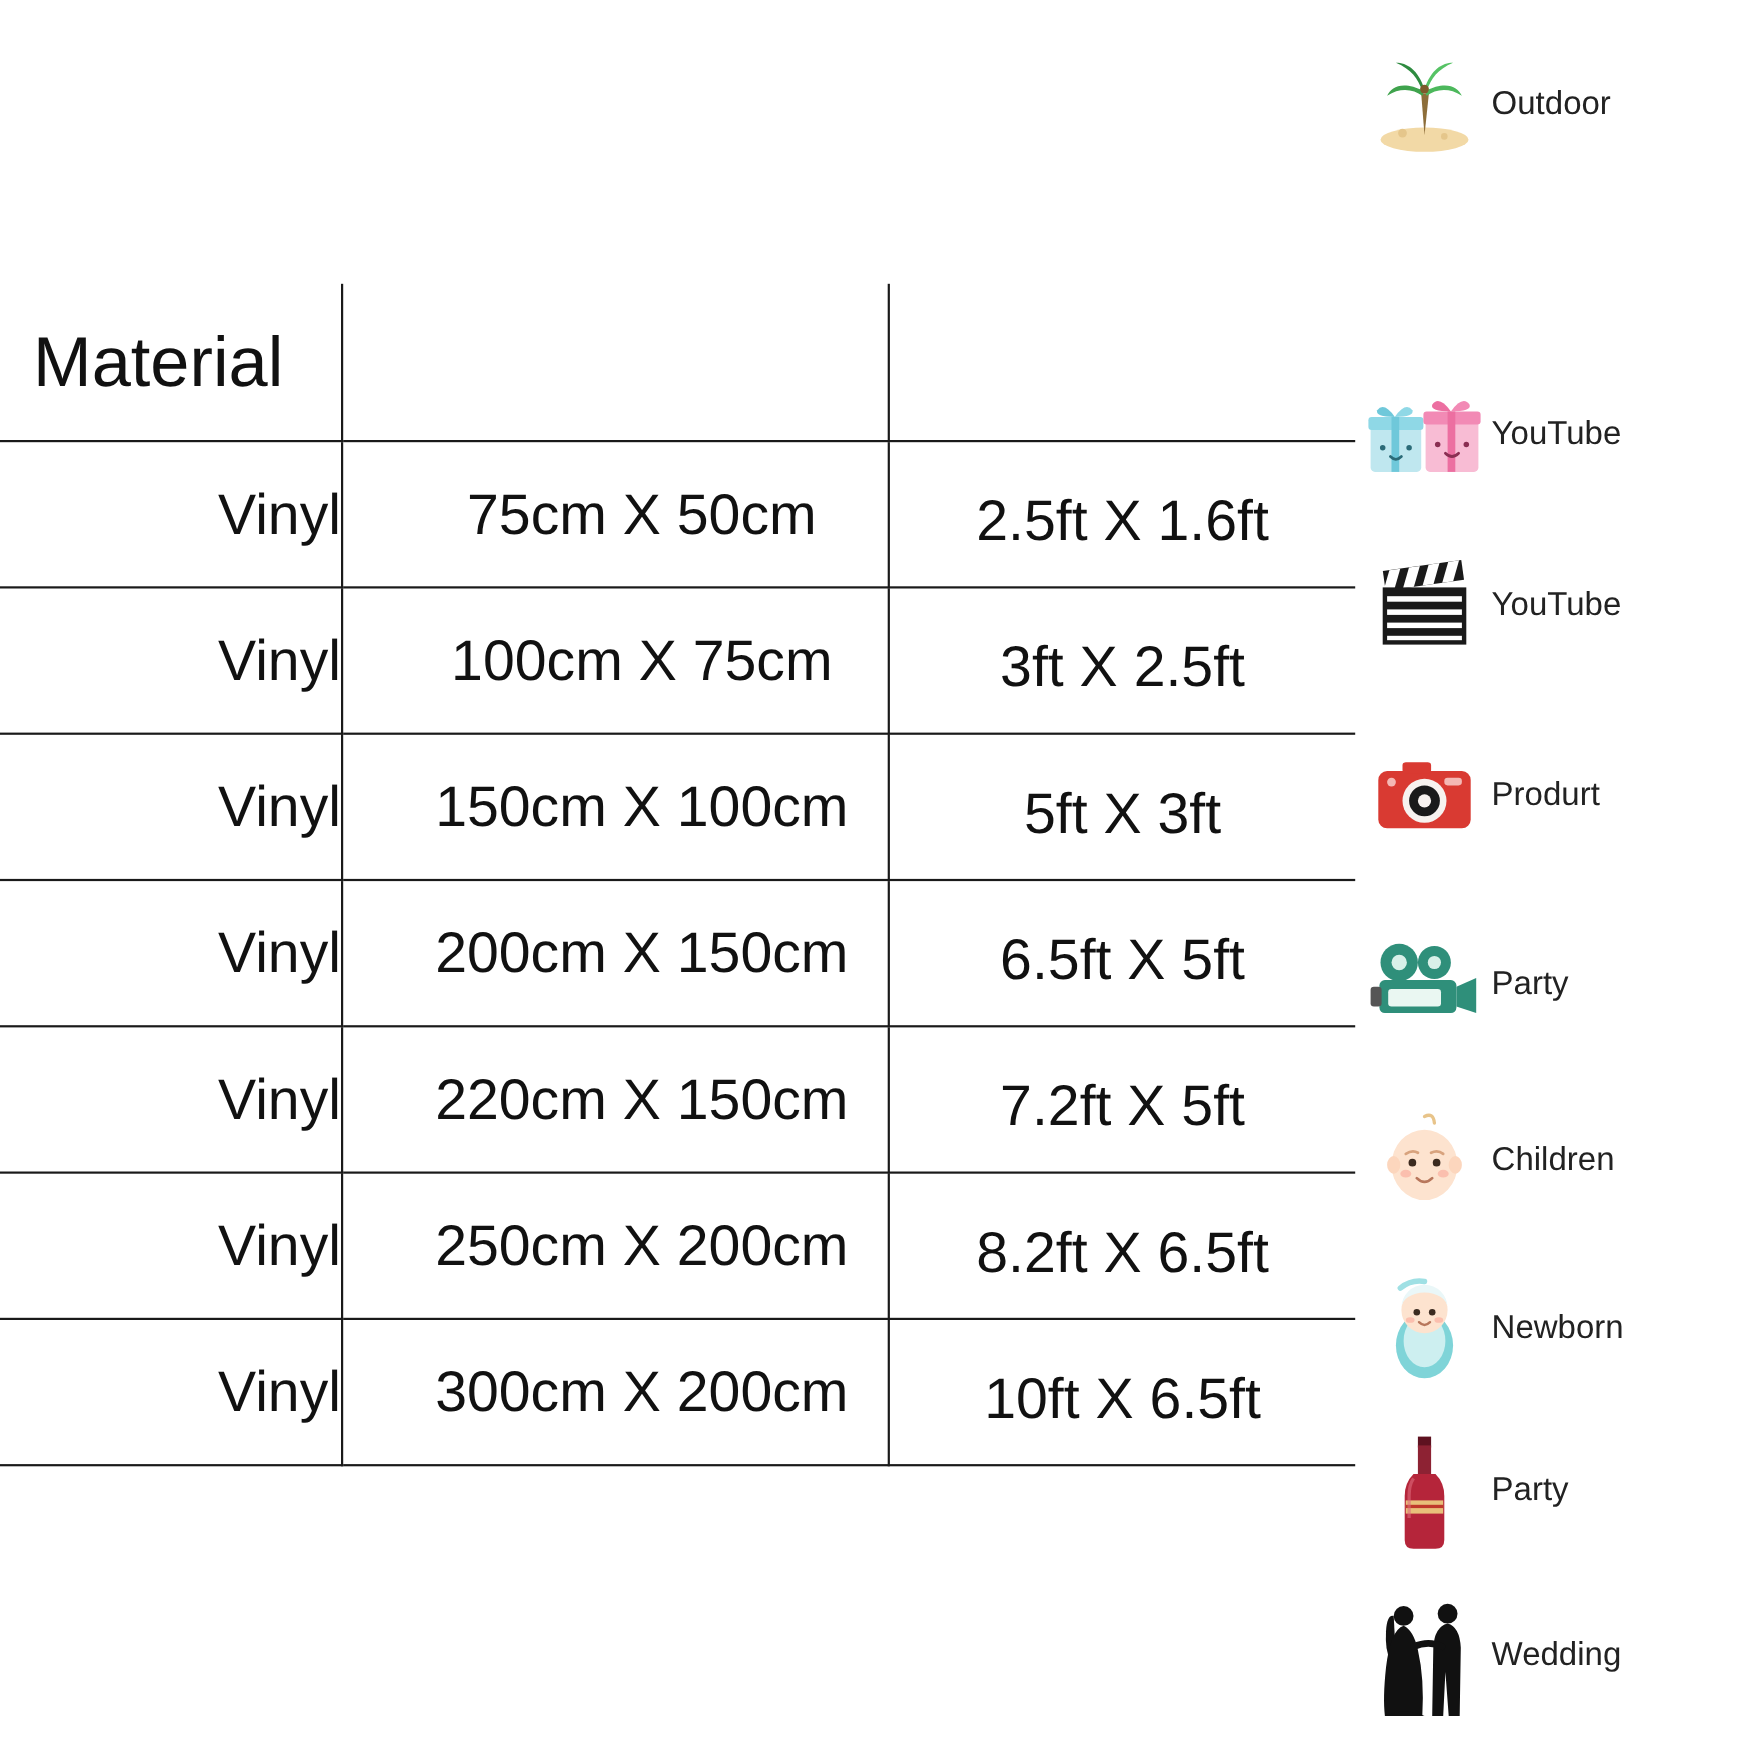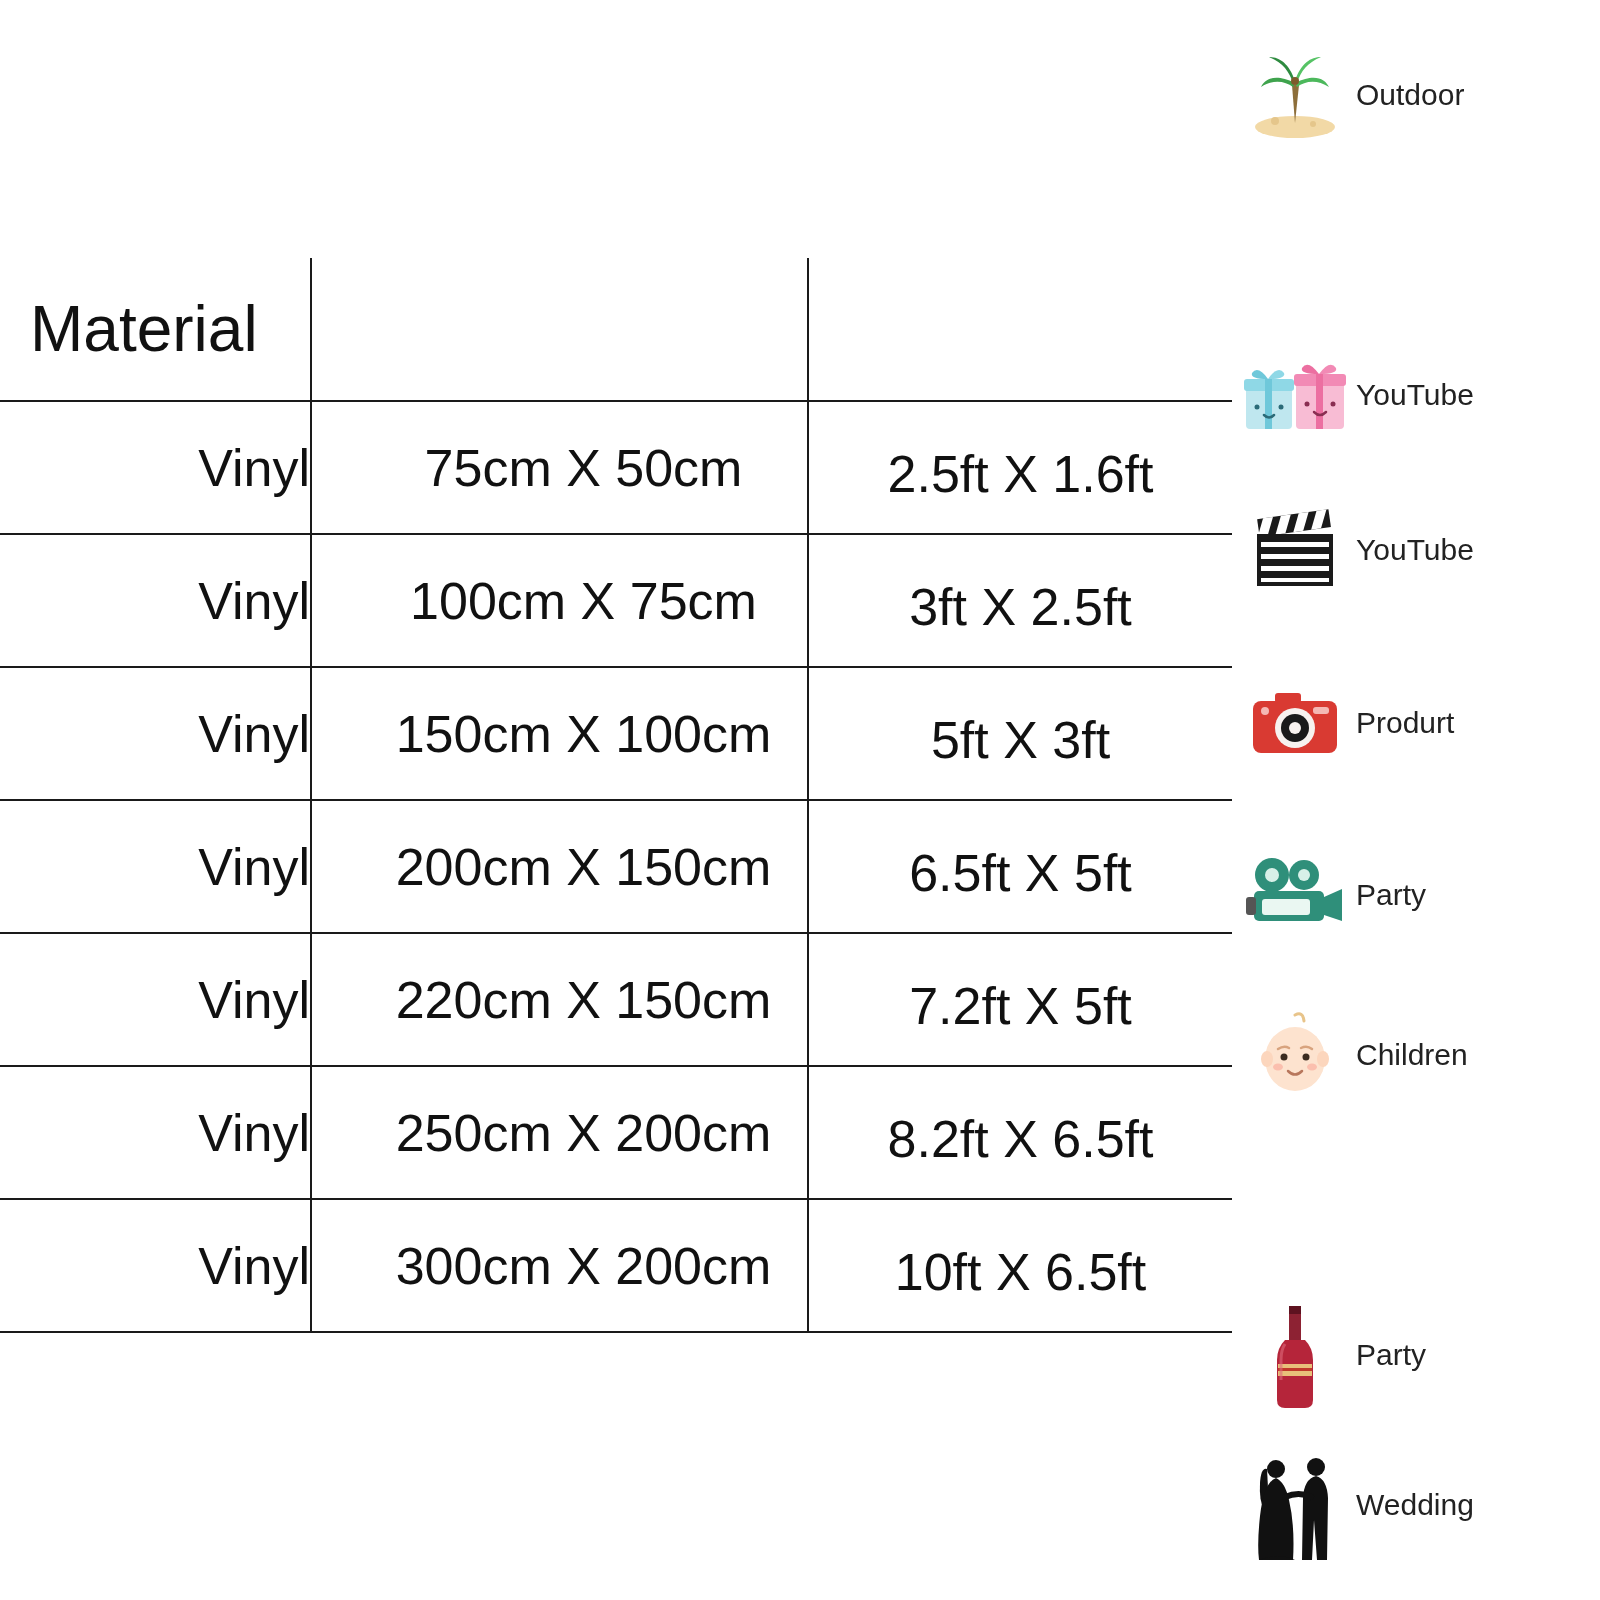--- a/index.html
+++ b/index.html
@@ -323,20 +323,37 @@
         <ellipse cx="33" cy="62" rx="5" ry="3.5" fill="#fbbfae"></ellipse>
         <ellipse cx="67" cy="62" rx="5" ry="3.5" fill="#fbbfae"></ellipse>
         <path d="M43 66 q7 7 14 0" stroke="#b8775c" stroke-width="2.5" fill="none" stroke-linecap="round"></path>
         <path d="M33 44 q6 -4 11 -1" stroke="#d8a37e" stroke-width="2.5" fill="none" stroke-linecap="round"></path>
         <path d="M56 43 q6 -3 11 1" stroke="#d8a37e" stroke-width="2.5" fill="none" stroke-linecap="round"></path>
       </svg>
     </div>
     <div class="cat-label">Children</div>
   </div>
 
+  <div class="cat-item" style="top:1152px;">
+    <div class="cat-icon">
+      <svg width="100" height="100" viewBox="0 0 100 100">
+        <ellipse cx="50" cy="66" rx="26" ry="30" fill="#7fd4d8"></ellipse>
+        <ellipse cx="50" cy="62" rx="19" ry="24" fill="#cdeff0"></ellipse>
+        <circle cx="50" cy="34" r="21" fill="#fde3cf"></circle>
+        <path d="M29 32 a21 21 0 0 1 42 0 a21 14 0 0 0 -42 0 z" fill="#eaf7f8"></path>
+        <circle cx="43" cy="36" r="3" fill="#3b2b20"></circle>
+        <circle cx="57" cy="36" r="3" fill="#3b2b20"></circle>
+        <ellipse cx="37" cy="43" rx="4" ry="2.6" fill="#fbbfae"></ellipse>
+        <ellipse cx="63" cy="43" rx="4" ry="2.6" fill="#fbbfae"></ellipse>
+        <path d="M45 45 q5 5 10 0" stroke="#b8775c" stroke-width="2.2" fill="none" stroke-linecap="round"></path>
+        <path d="M28 14 q10 -8 22 -6" stroke="#9fe0e4" stroke-width="5" fill="none" stroke-linecap="round"></path>
+      </svg>
+    </div>
+    <div class="cat-label">Newborn</div>
+  </div>
 
   <div class="cat-item" style="top:1300px;">
     <div class="cat-icon">
       <svg width="100" height="110" viewBox="0 0 100 110">
         <rect x="44" y="6" width="12" height="10" fill="#5e1220"></rect>
         <rect x="44" y="14" width="12" height="26" fill="#8d2233"></rect>
         <path d="M40 40 q-8 8 -8 20 v40 q0 8 8 8 h20 q8 0 8 -8 v-40 q0 -12 -8 -20 z" fill="#b5253a"></path>
         <rect x="33" y="64" width="34" height="12" fill="#e8c07a"></rect>
         <rect x="33" y="68" width="34" height="3" fill="#c0392b"></rect>
         <path d="M40 44 q-4 6 -4 16 v20" stroke="#de6b7c" stroke-width="3" fill="none" opacity="0.6"></path>

